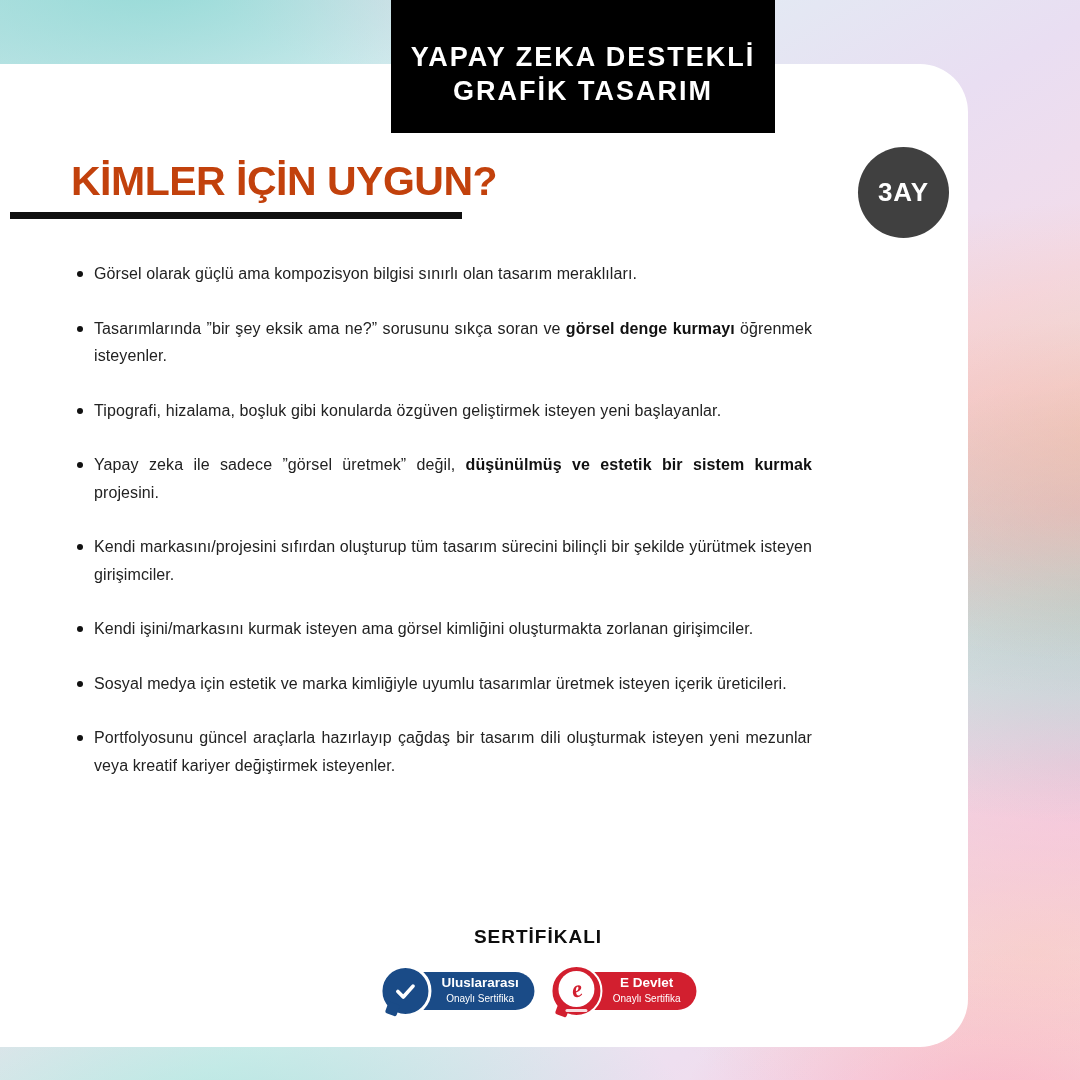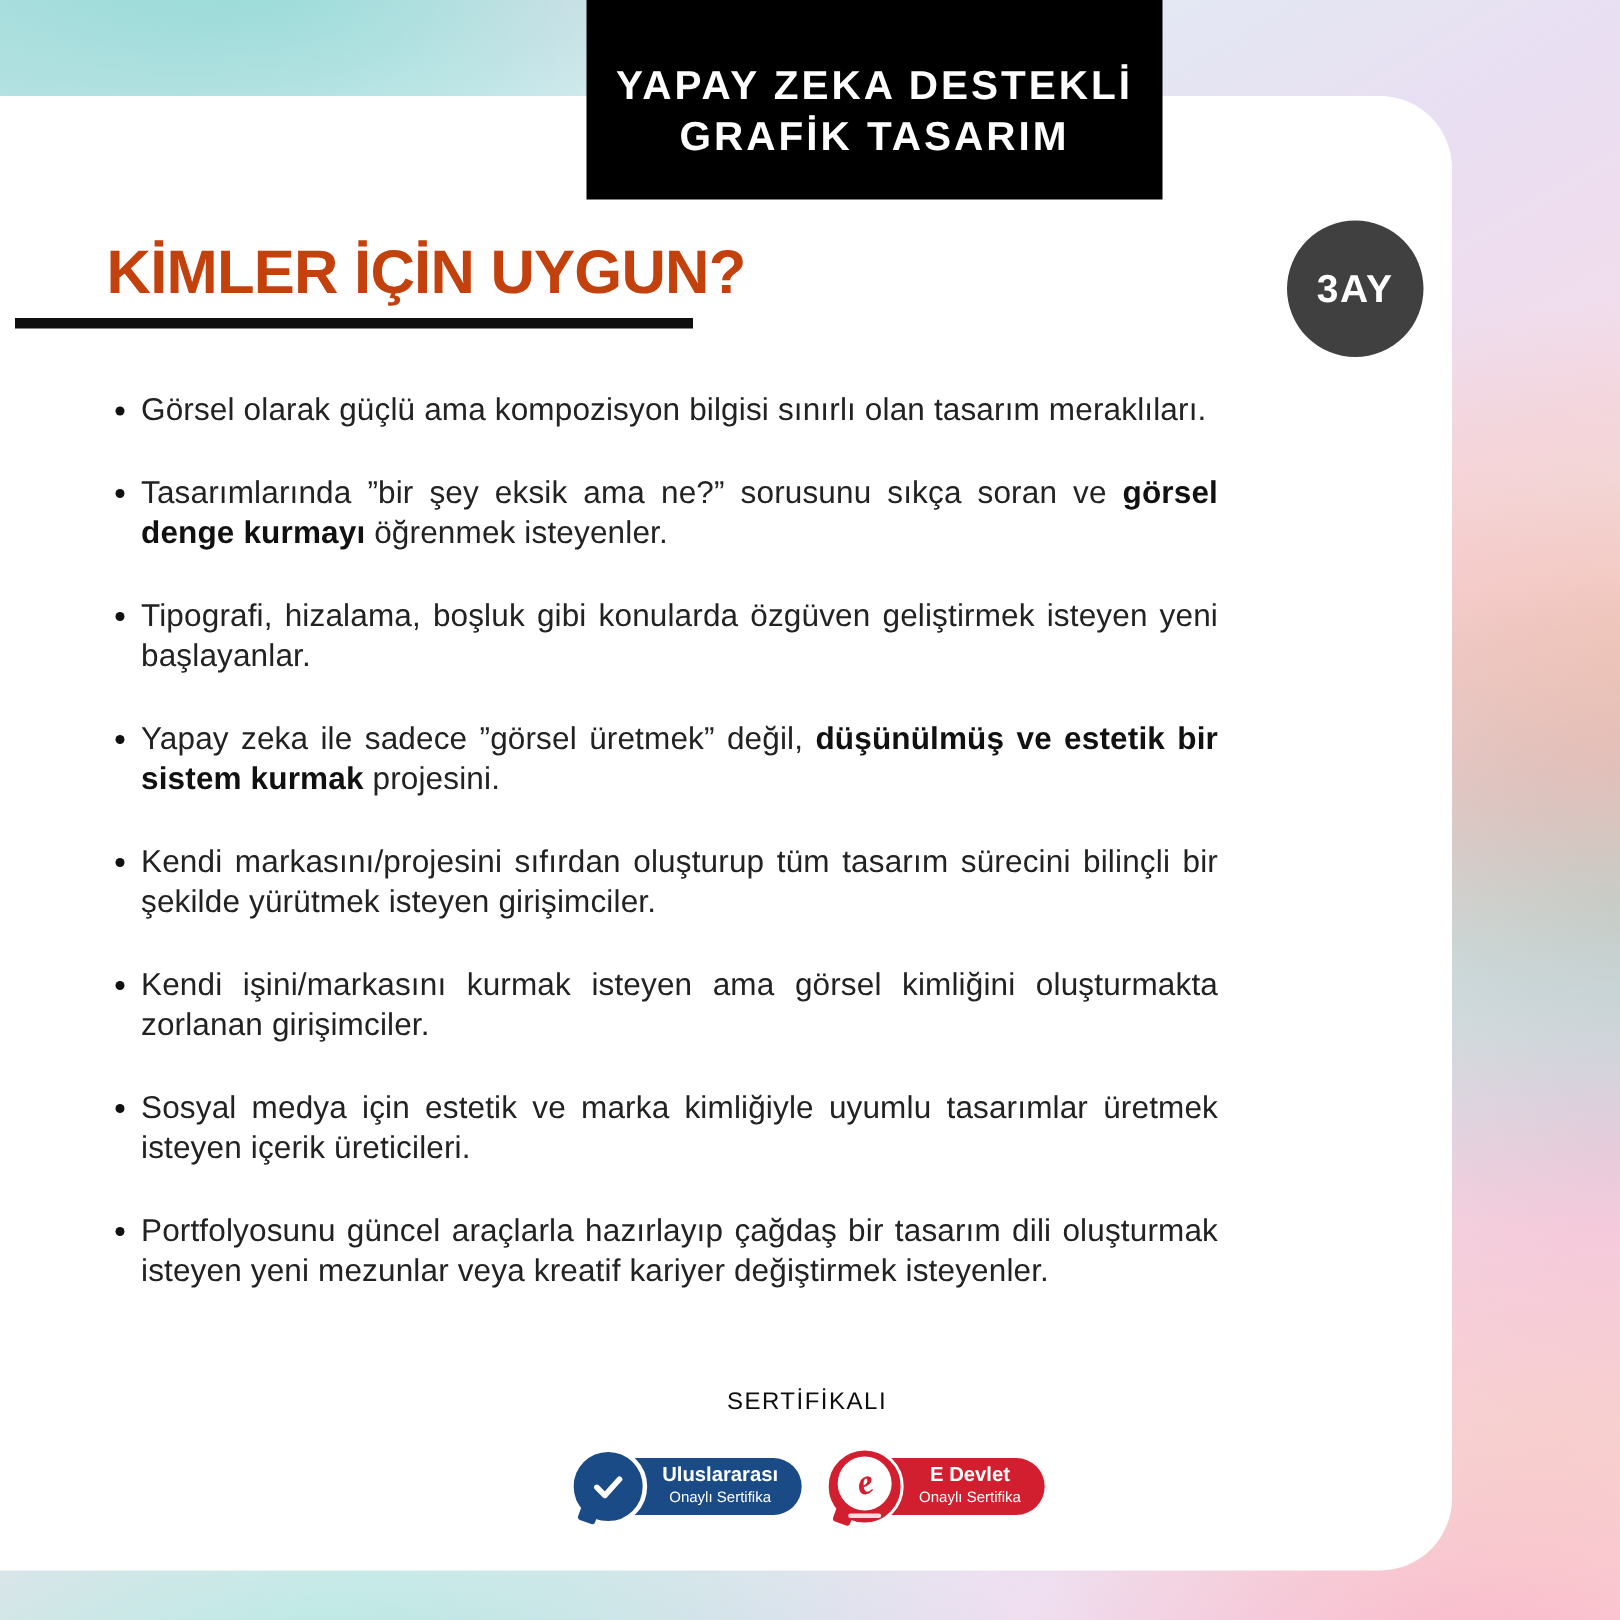--- a/index.html
+++ b/index.html
@@ -38,29 +38,29 @@
   .title-underline{
     position:absolute;left:10px;top:212px;width:452px;height:7px;background:#0f0f0f;z-index:2;
   }
   .duration-badge{
     position:absolute;left:858px;top:147px;width:91px;height:91px;border-radius:50%;
     background:#404040;color:#fff;display:flex;align-items:center;justify-content:center;
     font-size:26px;font-weight:bold;letter-spacing:1px;z-index:2;
   }
   .bullets{
     position:absolute;left:75px;top:260px;width:737px;z-index:2;
-    color:#222;font-size:21px;line-height:27.5px;letter-spacing:0.1px;
+    color:#222;font-size:16px;line-height:27.5px;letter-spacing:0.1px;
   }
   .bullet{position:relative;padding-left:19px;margin-bottom:27px;text-align:justify;}
   .bullet:last-child{margin-bottom:0;}
   .dot{position:absolute;left:2px;top:11px;width:6px;height:6px;border-radius:50%;background:#111;}
   .bullet b{font-weight:bold;color:#111;}
   .footer-heading{
     position:absolute;left:538px;top:926px;transform:translateX(-50%);
-    font-size:16px;font-weight:normal;letter-spacing:1px;color:#0d0d0d;z-index:2;white-space:nowrap;
+    font-size:19px;font-weight:bold;letter-spacing:1px;color:#0d0d0d;z-index:2;white-space:nowrap;
   }
   .badges-row{
     position:absolute;left:538px;top:964px;transform:translateX(-50%);
     display:flex;align-items:center;gap:16px;z-index:2;
   }
   .cert-badge{position:relative;display:flex;align-items:center;height:54px;}
   .cert-circle{
     position:relative;width:52px;height:52px;border-radius:50%;z-index:2;
     display:flex;align-items:center;justify-content:center;box-sizing:border-box;flex:0 0 auto;
   }

